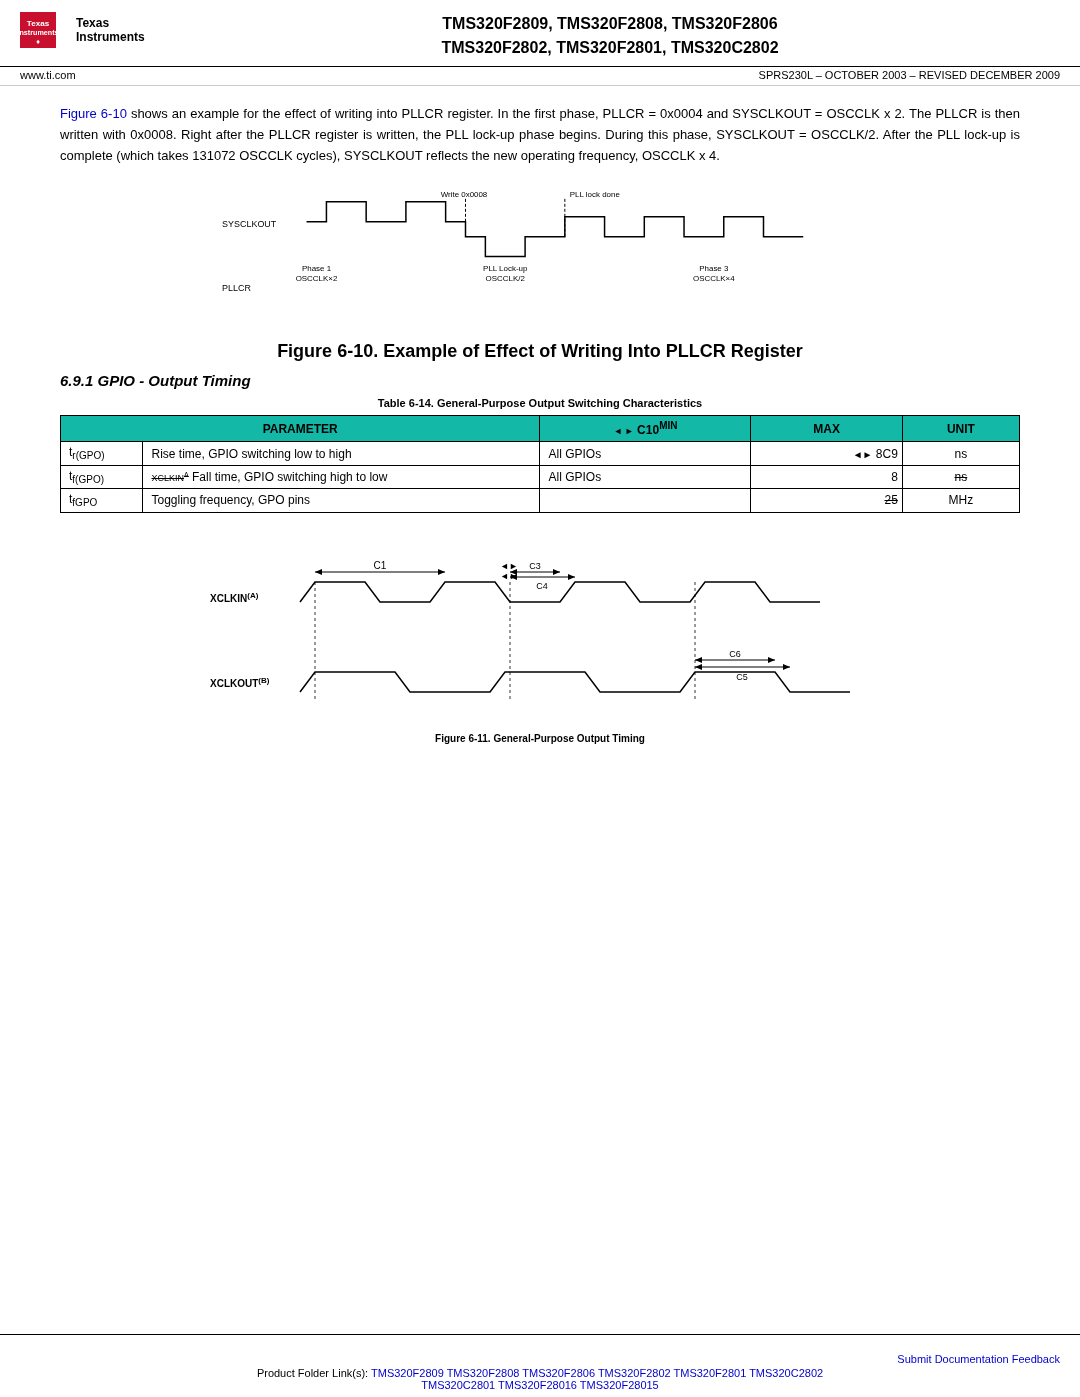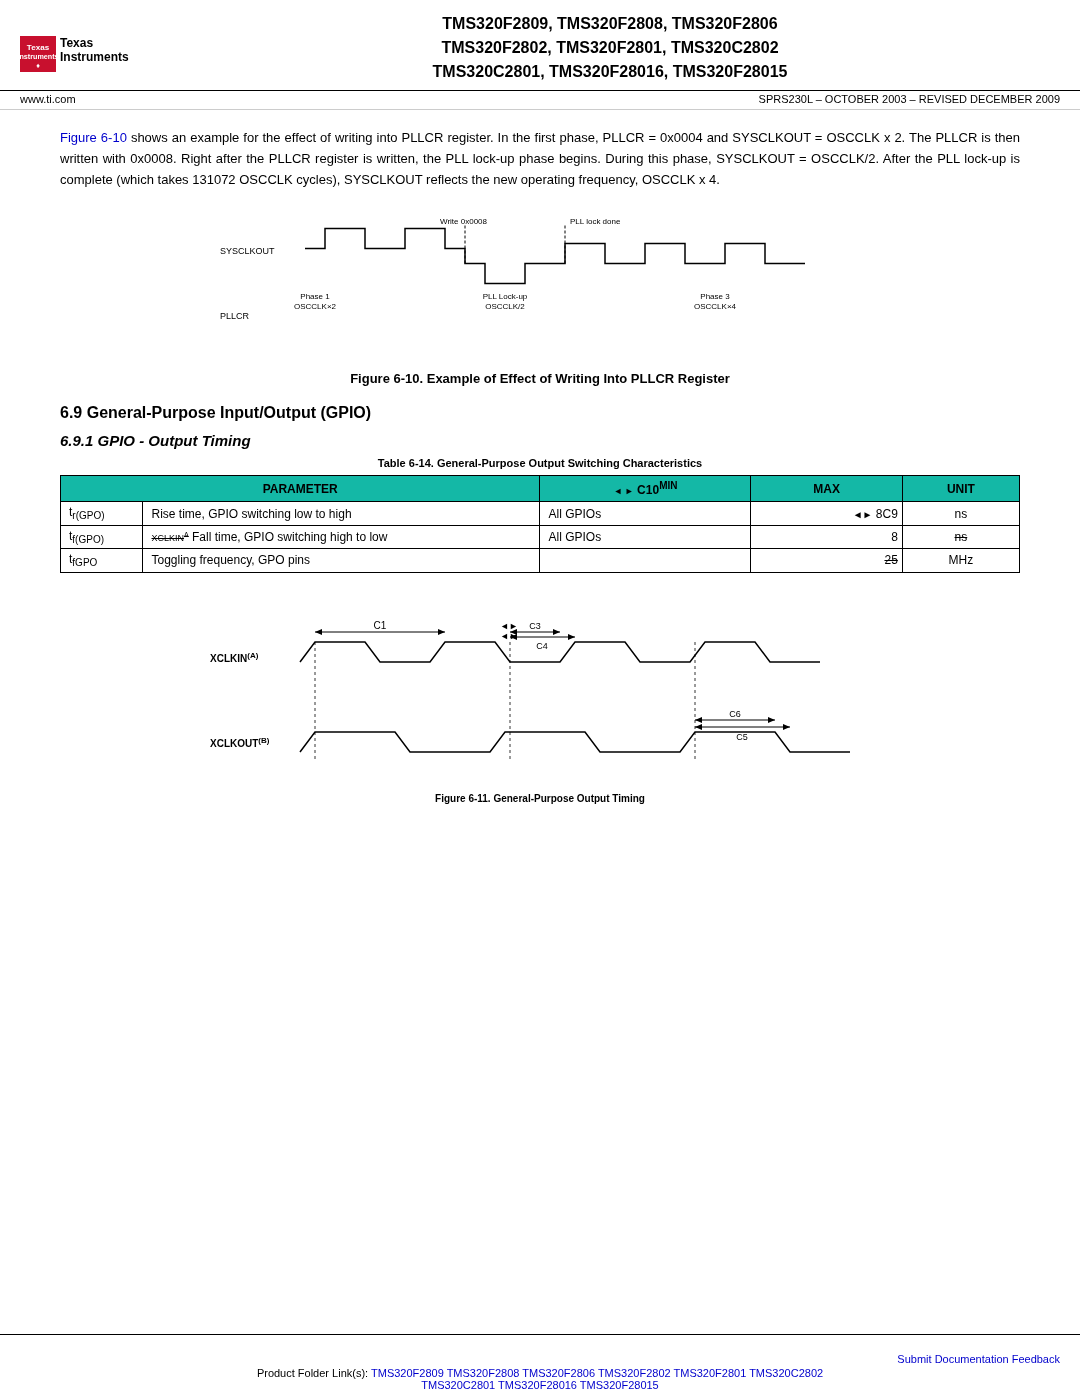--- a/index.html
+++ b/index.html
@@ -17,23 +17,22 @@
       display: flex;
       align-items: flex-start;
       padding: 12px 20px 6px 20px;
       border-bottom: 1px solid #000;
     }
     .logo-area {
       flex: 0 0 140px;
     }
     .logo-box {
       display: flex;
-      align-items: flex-start;
-      gap: 4px;
-      margin-top: 24px;
+      align-items: center;
+      gap: 20px;
     }
     .logo-icon {
       width: 36px;
       height: 36px;
     }
     .header-title {
       flex: 1;
       text-align: center;
       font-size: 16px;
       font-weight: bold;
@@ -64,21 +63,21 @@
     
     .figure-area {
       margin: 10px 0 10px 0;
       height: 180px;
       display: flex;
       flex-direction: column;
       align-items: center;
       justify-content: flex-end;
     }
     .figure-caption {
-      font-size: 13px;
+      font-size: 18px;
       font-weight: bold;
       text-align: left;
       margin-top: 10px;
     }
     
     .section-heading {
       font-size: 16px;
       font-weight: bold;
       margin: 18px 0 8px 0;
     }
@@ -181,21 +180,20 @@
       </svg>
       <div>
         <div style="font-weight:bold;font-size:12px;">Texas</div>
         <div style="font-weight:bold;font-size:12px;">Instruments</div>
       </div>
     </div>
   </div>
   <div class="header-title">
     <div>TMS320F2809, TMS320F2808, TMS320F2806</div>
     <div>TMS320F2802, TMS320F2801, TMS320C2802</div>
-    <div>TMS320C2801, TMS320F28016, TMS320F28015</div>
   </div>
 </div>
 
 <div class="sub-header">
   <span>www.ti.com</span>
   <span>SPRS230L – OCTOBER 2003 – REVISED DECEMBER 2009</span>
 </div>
 
 <div class="content">
 
@@ -224,21 +222,20 @@
 
       <text x="500" y="90" font-size="8" font-family="Arial" text-anchor="middle">Phase 3</text>
       <text x="500" y="100" font-size="8" font-family="Arial" text-anchor="middle">OSCCLK×4</text>
 
       <line x1="350" y1="17" x2="350" y2="55" stroke="black" stroke-width="1" stroke-dasharray="3,2"></line>
       <text x="355" y="15" font-size="8" font-family="Arial">PLL lock done</text>
     </svg>
     <div class="figure-caption">Figure 6-10. Example of Effect of Writing Into PLLCR Register</div>
   </div>
 
-  <div class="section-heading">6.9   General-Purpose Input/Output (GPIO)</div>
 
   <div class="subsection-heading">6.9.1   GPIO - Output Timing</div>
 
   <div class="table-title">Table 6-14. General-Purpose Output Switching Characteristics</div>
 
   <table class="char-table">
     <thead>
       <tr>
         <th class="param-col" colspan="2">PARAMETER</th>
         <th>

